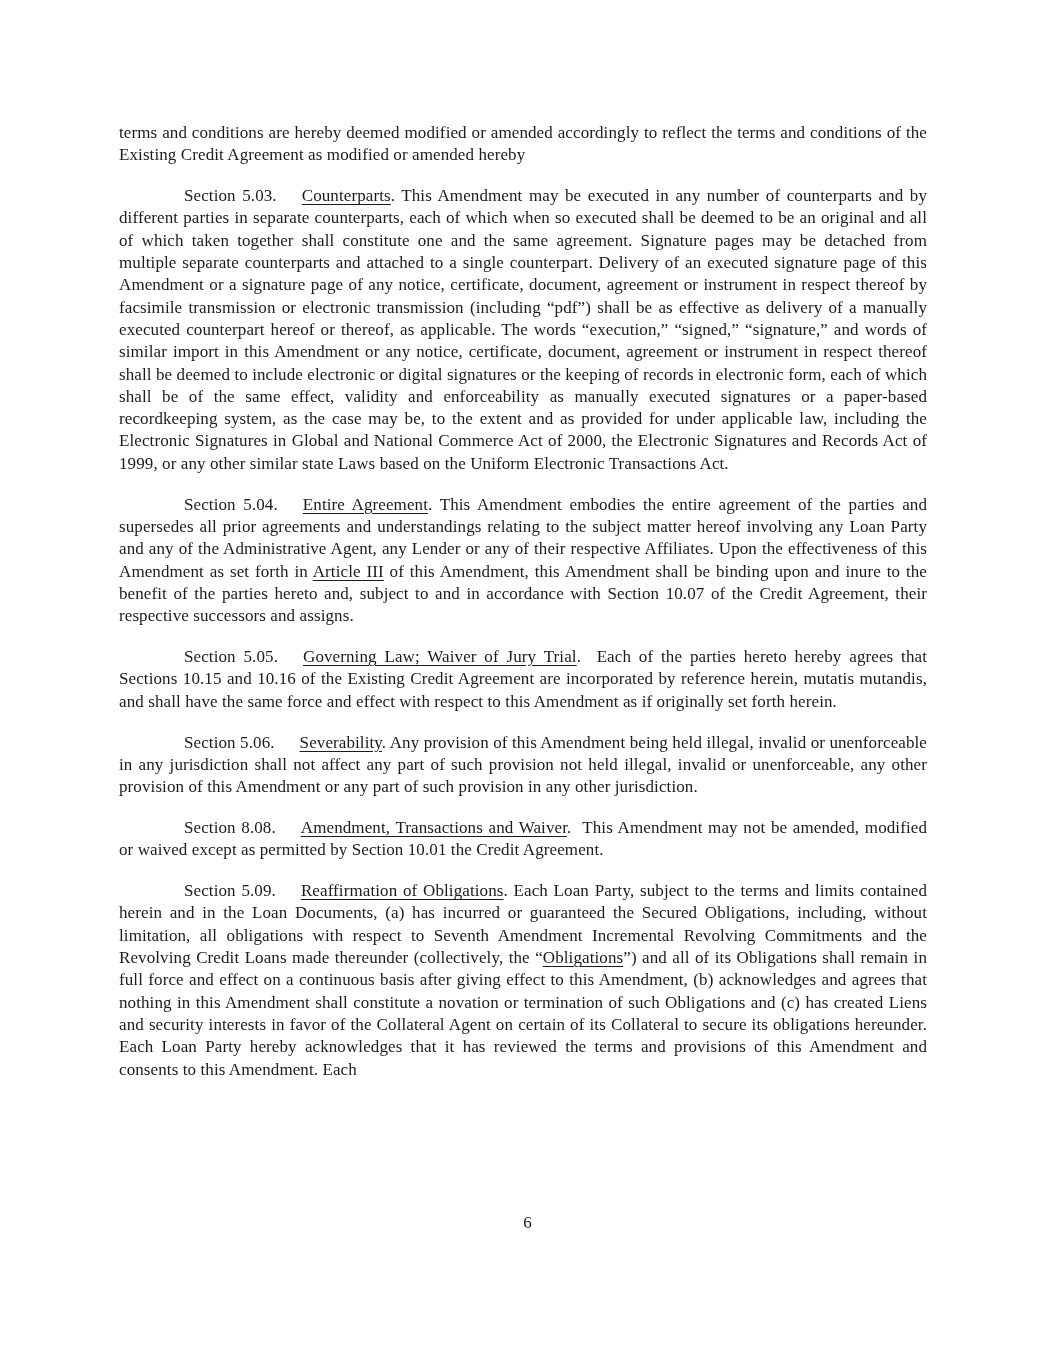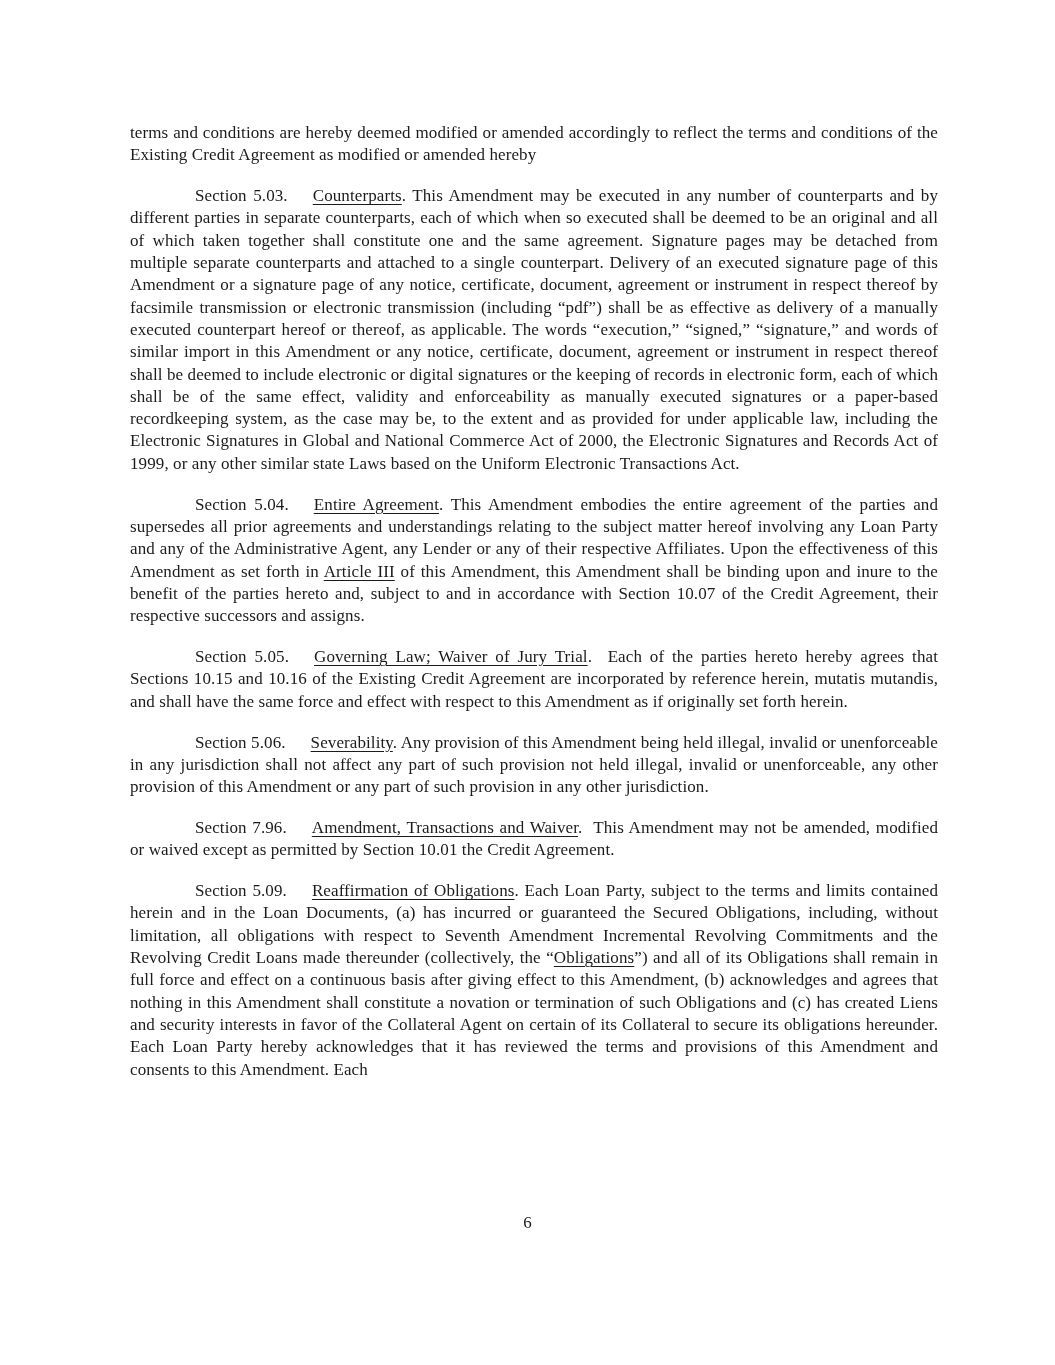--- a/index.html
+++ b/index.html
@@ -11,21 +11,21 @@
     position: relative;
     width: 1055px;
     height: 1365px;
     background: #ffffff;
     font-family: "Liberation Serif", "DejaVu Serif", serif;
     color: #1b1b1b;
     overflow: hidden;
   }
   .content {
     position: absolute;
-    left: 130px;
+    left: 119px;
     top: 122px;
     width: 808px;
   }
   .content p {
     margin: 0 0 18.6px 0;
     text-align: justify;
     font-size: 17px;
     line-height: 22.3px;
     letter-spacing: 0.1px;
   }
@@ -56,17 +56,17 @@
 </head>
 <body>
 
 <div class="page">
   <div class="content">
       <p class=""><span class="">terms and conditions are hereby deemed modified or amended accordingly to reflect the terms and conditions of the Existing Credit Agreement as modified or amended hereby</span></p>
       <p class="indent"><span class="">Section 5.03.</span><span class="tab"></span><span class="u">Counterparts</span><span class="">. This Amendment may be executed in any number of counterparts and by different parties in separate counterparts, each of which when so executed shall be deemed to be an original and all of which taken together shall constitute one and the same agreement. Signature pages may be detached from multiple separate counterparts and attached to a single counterpart. Delivery of an executed signature page of this Amendment or a signature page of any notice, certificate, document, agreement or instrument in respect thereof by facsimile transmission or electronic transmission (including “pdf”) shall be as effective as delivery of a manually executed counterpart hereof or thereof, as applicable. The words “execution,” “signed,” “signature,” and words of similar import in this Amendment or any notice, certificate, document, agreement or instrument in respect thereof shall be deemed to include electronic or digital signatures or the keeping of records in electronic form, each of which shall be of the same effect, validity and enforceability as manually executed signatures or a paper-based recordkeeping system, as the case may be, to the extent and as provided for under applicable law, including the Electronic Signatures in Global and National Commerce Act of 2000, the Electronic Signatures and Records Act of 1999, or any other similar state Laws based on the Uniform Electronic Transactions Act.</span></p>
       <p class="indent"><span class="">Section 5.04.</span><span class="tab"></span><span class="u">Entire Agreement</span><span class="">. This Amendment embodies the entire agreement of the parties and supersedes all prior agreements and understandings relating to the subject matter hereof involving any Loan Party and any of the Administrative Agent, any Lender or any of their respective Affiliates. Upon the effectiveness of this Amendment as set forth in </span><span class="u">Article III</span><span class=""> of this Amendment, this Amendment shall be binding upon and inure to the benefit of the parties hereto and, subject to and in accordance with Section 10.07 of the Credit Agreement, their respective successors and assigns.</span></p>
       <p class="indent"><span class="">Section 5.05.</span><span class="tab"></span><span class="u">Governing Law; Waiver of Jury Trial</span><span class="">.&nbsp; Each of the parties hereto hereby agrees that Sections 10.15 and 10.16 of the Existing Credit Agreement are incorporated by reference herein, </span><span class="i">mutatis mutandis</span><span class="">, and shall have the same force and effect with respect to this Amendment as if originally set forth herein.</span></p>
       <p class="indent"><span class="">Section 5.06.</span><span class="tab"></span><span class="u">Severability</span><span class="">. Any provision of this Amendment being held illegal, invalid or unenforceable in any jurisdiction shall not affect any part of such provision not held illegal, invalid or unenforceable, any other provision of this Amendment or any part of such provision in any other jurisdiction.</span></p>
-      <p class="indent"><span class="">Section 7.96.</span><span class="tab"></span><span class="u">Amendment, Transactions and Waiver</span><span class="">.&nbsp; This Amendment may not be amended, modified or waived except as permitted by Section 10.01 the Credit Agreement.</span></p>
+      <p class="indent"><span class="">Section 8.08.</span><span class="tab"></span><span class="u">Amendment, Transactions and Waiver</span><span class="">.&nbsp; This Amendment may not be amended, modified or waived except as permitted by Section 10.01 the Credit Agreement.</span></p>
       <p class="indent"><span class="">Section 5.09.</span><span class="tab"></span><span class="u">Reaffirmation of Obligations</span><span class="">. Each Loan Party, subject to the terms and limits contained herein and in the Loan Documents, (a) has incurred or guaranteed the Secured Obligations, including, without limitation, all obligations with respect to Seventh Amendment Incremental Revolving Commitments and the Revolving Credit Loans made thereunder (collectively, the “</span><span class="u">Obligations</span><span class="">”) and all of its Obligations shall remain in full force and effect on a continuous basis after giving effect to this Amendment, (b) acknowledges and agrees that nothing in this Amendment shall constitute a novation or termination of such Obligations and (c) has created Liens and security interests in favor of the Collateral Agent on certain of its Collateral to secure its obligations hereunder. Each Loan Party hereby acknowledges that it has reviewed the terms and provisions of this Amendment and consents to this Amendment. Each</span></p>
     </div>
   <div class="page-number">6</div>
 </div>
 
 </body></html>

